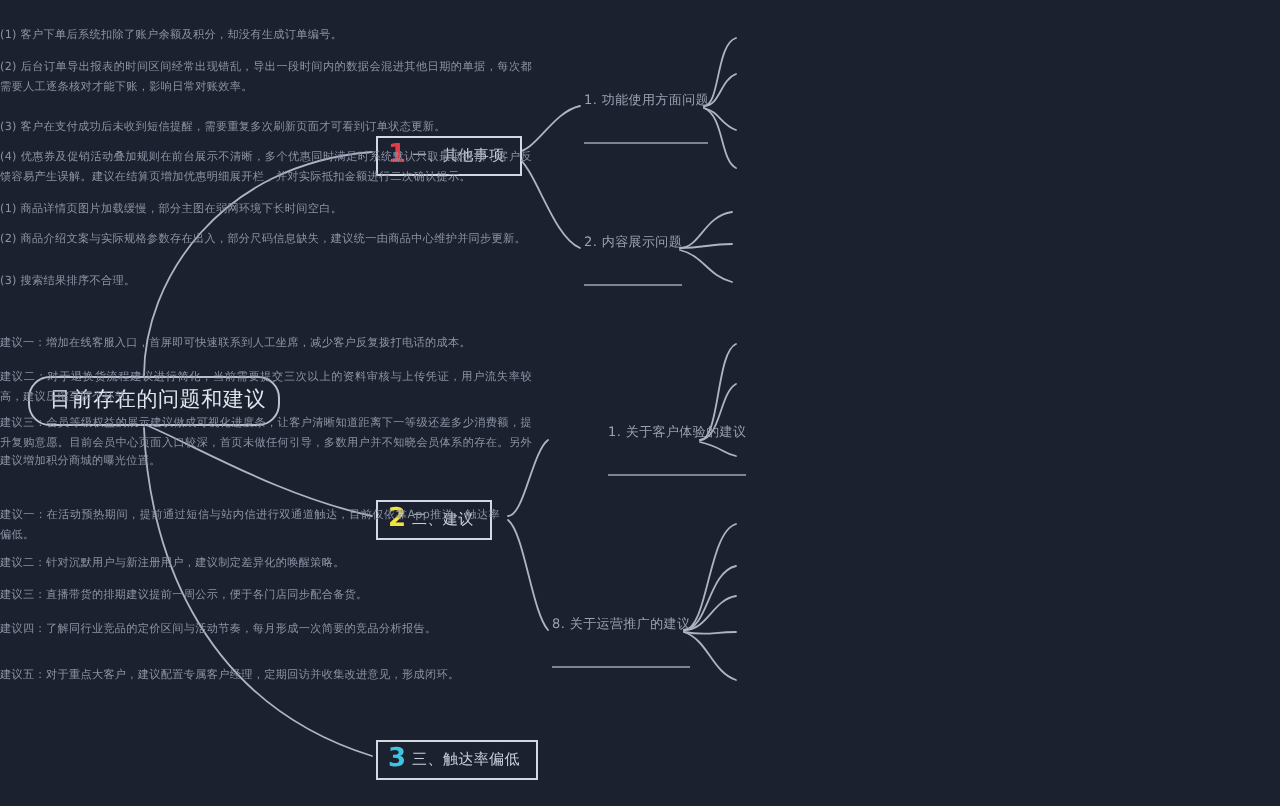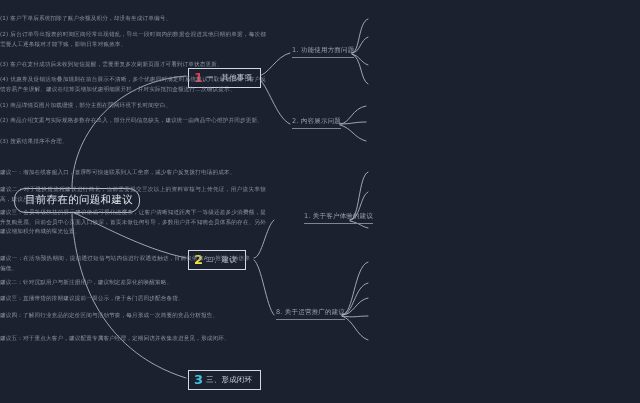--- a/index.html
+++ b/index.html
@@ -67,21 +67,21 @@
   }
   .l1 .lbl { letter-spacing: 0.2px; }
   #n1 { left: 188px; top: 68px; }
   #n2 { left: 188px; top: 250px; }
   #n3 { left: 188px; top: 370px; }
   
   .l2 {
     font-size: 6.5px;
     color: #9aa2b3;
     letter-spacing: 0.2px;
-    padding-bottom: 2px;
+    padding-bottom: 16px;
     border-bottom: 0.8px solid #7d8594;
   }
   #c1 { left: 292px; top: 46px; }
   #c2 { left: 292px; top: 117px; }
   #c3 { left: 276px; top: 212px; margin-left: 28px; }
   #c4 { left: 276px; top: 308px; }
   .leaf {
     position: absolute;
     left: 0;
     width: 266px;
@@ -138,21 +138,21 @@
   <div class="node l1" id="n1">
     <span class="num" style="color: rgb(224, 60, 74);">1</span>
     <span class="lbl">一、其他事项</span>
   </div>
   <div class="node l1" id="n2">
     <span class="num" style="color: rgb(242, 226, 60);">2</span>
     <span class="lbl">二、建议</span>
   </div>
   <div class="node l1" id="n3">
     <span class="num" style="color: rgb(63, 195, 224);">3</span>
-    <span class="lbl">三、形成闭环</span>
+    <span class="lbl">三、触达率偏低</span>
   </div>
 
   <div class="node l2" id="c1">1. 功能使用方面问题</div>
   <div class="node l2" id="c2">2. 内容展示问题</div>
   <div class="node l2" id="c3">1. 关于客户体验的建议</div>
   <div class="node l2" id="c4">8. 关于运营推广的建议</div>
 
   <div class="leaf" style="top:14px">(1)  客户下单后系统扣除了账户余额及积分，却没有生成订单编号。</div>
   <div class="leaf" style="top:30px">(2)  后台订单导出报表的时间区间经常出现错乱，导出一段时间内的数据会混进其他日期的单据，每次都需要人工逐条核对才能下账，影响日常对账效率。</div>
   <div class="leaf" style="top:60px">(3)  客户在支付成功后未收到短信提醒，需要重复多次刷新页面才可看到订单状态更新。</div>

